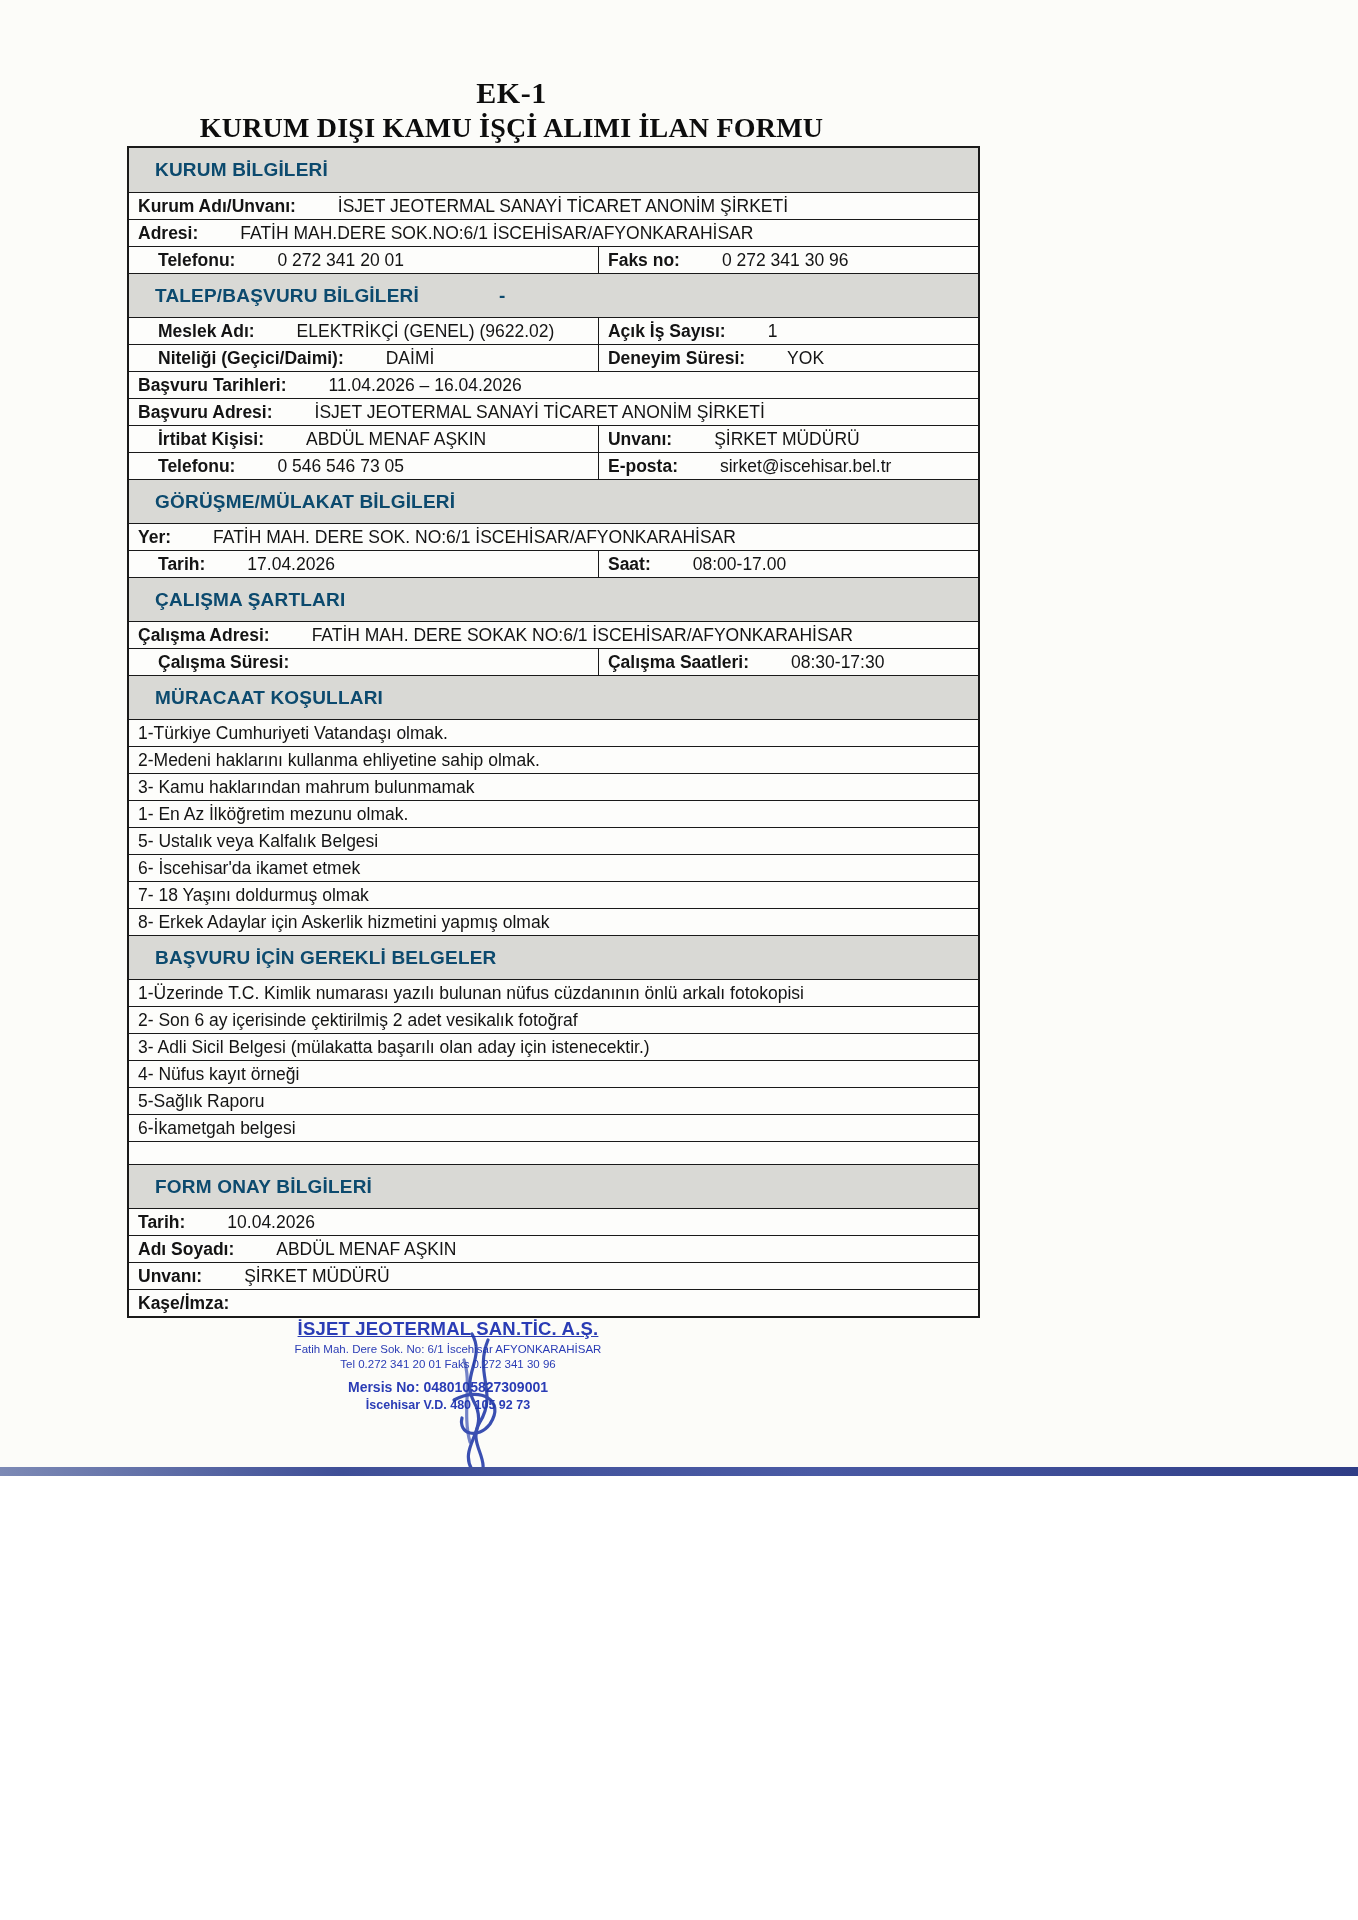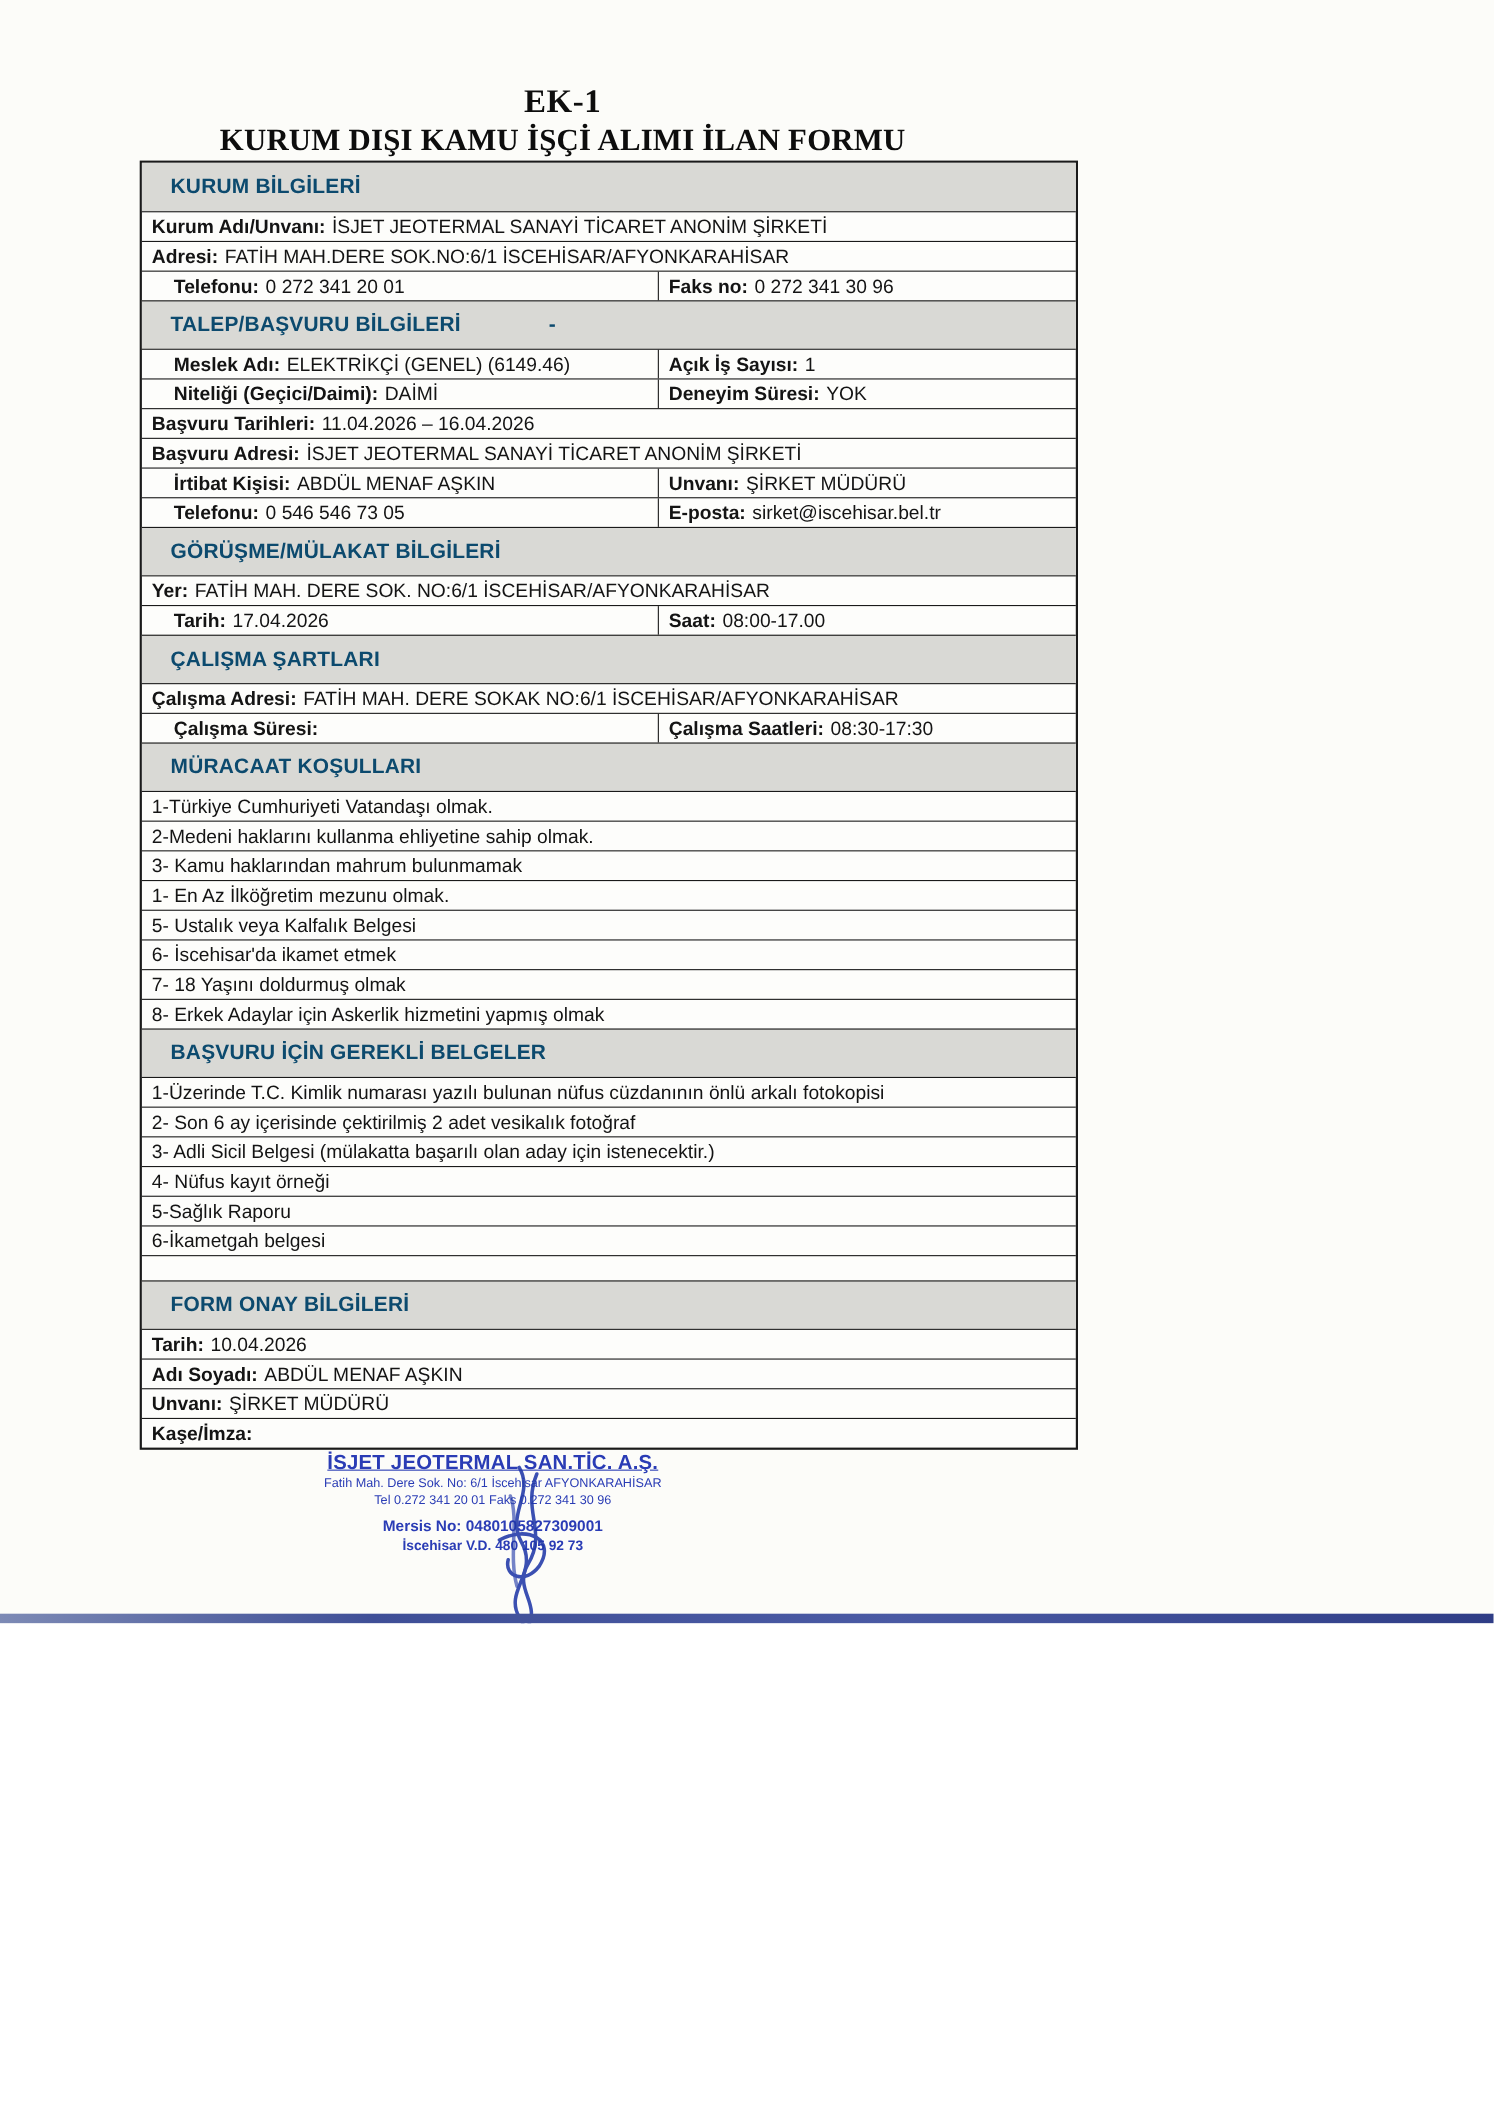--- a/index.html
+++ b/index.html
@@ -51,20 +51,21 @@
   .header-mark { margin-left: 80px; font-weight: 700; }
 
   .form-row { display: flex; align-items: stretch; min-height: 27px; font-size: 17.5px; }
   .form-cell {
     flex: 1;
     display: flex;
     align-items: center;
     padding: 2px 9px;
     white-space: nowrap;
     overflow: hidden;
+    gap: 36px;
   }
   .two-col .form-cell:first-child { flex: 0 0 53%; border-right: 1.7px solid #1a1a1a; margin-left: 20px; }
   .cell-label { font-weight: 700; margin-right: 6px; }
   .cell-value, .cell-text { font-weight: 400; }
   .blank-row { height: 23px; min-height: 23px; }
 
   .stamp {
     position: absolute;
     left: 276px;
     top: 1318px;
@@ -124,21 +125,21 @@
           <span class="cell-value">0 272 341 30 96</span>
         </div>
       </div>
       <div class="section-header">
         <span>TALEP/BAŞVURU BİLGİLERİ</span>
         <span class="header-mark">-</span>
       </div>
       <div class="form-row two-col">
         <div class="form-cell">
           <span class="cell-label">Meslek Adı:</span>
-          <span class="cell-value">ELEKTRİKÇİ (GENEL) (6149.46)</span>
+          <span class="cell-value">ELEKTRİKÇİ (GENEL) (9622.02)</span>
         </div>
         <div class="form-cell">
           <span class="cell-label">Açık İş Sayısı:</span>
           <span class="cell-value">1</span>
         </div>
       </div>
       <div class="form-row two-col">
         <div class="form-cell">
           <span class="cell-label">Niteliği (Geçici/Daimi):</span>
           <span class="cell-value">DAİMİ</span>

